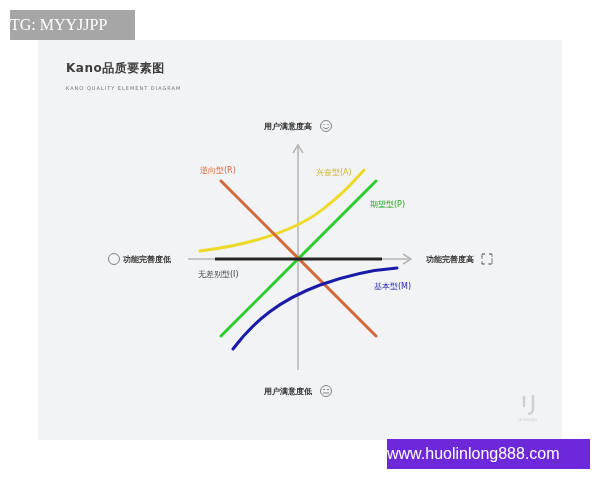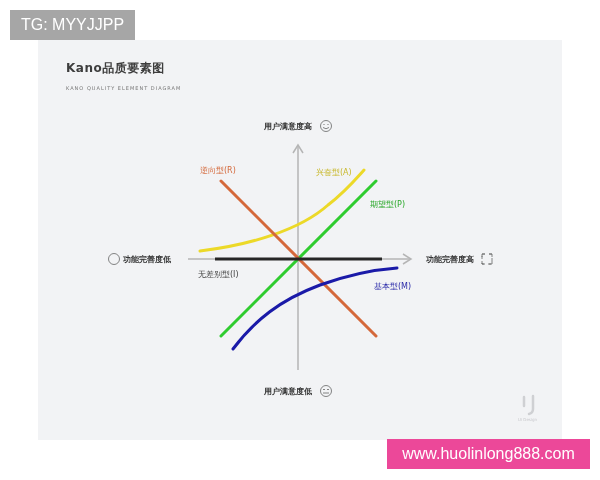--- a/index.html
+++ b/index.html
@@ -4,42 +4,42 @@
 <style>
   html, body { margin: 0; padding: 0; }
   body {
     width: 600px; height: 480px; position: relative; overflow: hidden;
     background: #ffffff;
     font-family: "DejaVu Sans", sans-serif;
   }
   .tg-badge {
     position: absolute; left: 10px; top: 10px; width: 125px; height: 30px;
     background: #a6a6a6; color: #ffffff;
-    font-family: Liberation Sans, sans-serif; font-size: 16px;
-    line-height: 30px; text-align: center;
+    font-family: Liberation Serif, serif; font-size: 16px;
+    line-height: 30px; 
   }
   .card {
     position: absolute; left: 38px; top: 40px; width: 524px; height: 400px;
     background: #f2f3f5;
   }
   .title {
     position: absolute; left: 28px; top: 20px;
     font-size: 12px; font-weight: bold; color: #3d3d3d; letter-spacing: 0.5px;
   }
   .subtitle {
     position: absolute; left: 28px; top: 45px;
     font-size: 5px; color: #777; letter-spacing: 1px;
   }
   .diagram { position: absolute; left: 0; top: 0; }
   .lbl { font-size: 8px; }
   .watermark {
     position: absolute; left: 387px; top: 439px; width: 203px; height: 30px;
-    background: #ec4899; color: #ffffff;
+    background: #6d28d9; color: #ffffff;
     font-family: "Liberation Sans", sans-serif; font-size: 16px;
-    line-height: 30px; text-align: center;
+    line-height: 30px; text-align: left;
   }
 </style>
 </head>
 <body>
 
 <div class="tg-badge">TG: MYYJJPP</div>
 
 <div class="card">
   <div class="title">Kano品质要素图</div>
   <div class="subtitle">KANO QUALITY ELEMENT DIAGRAM</div>

